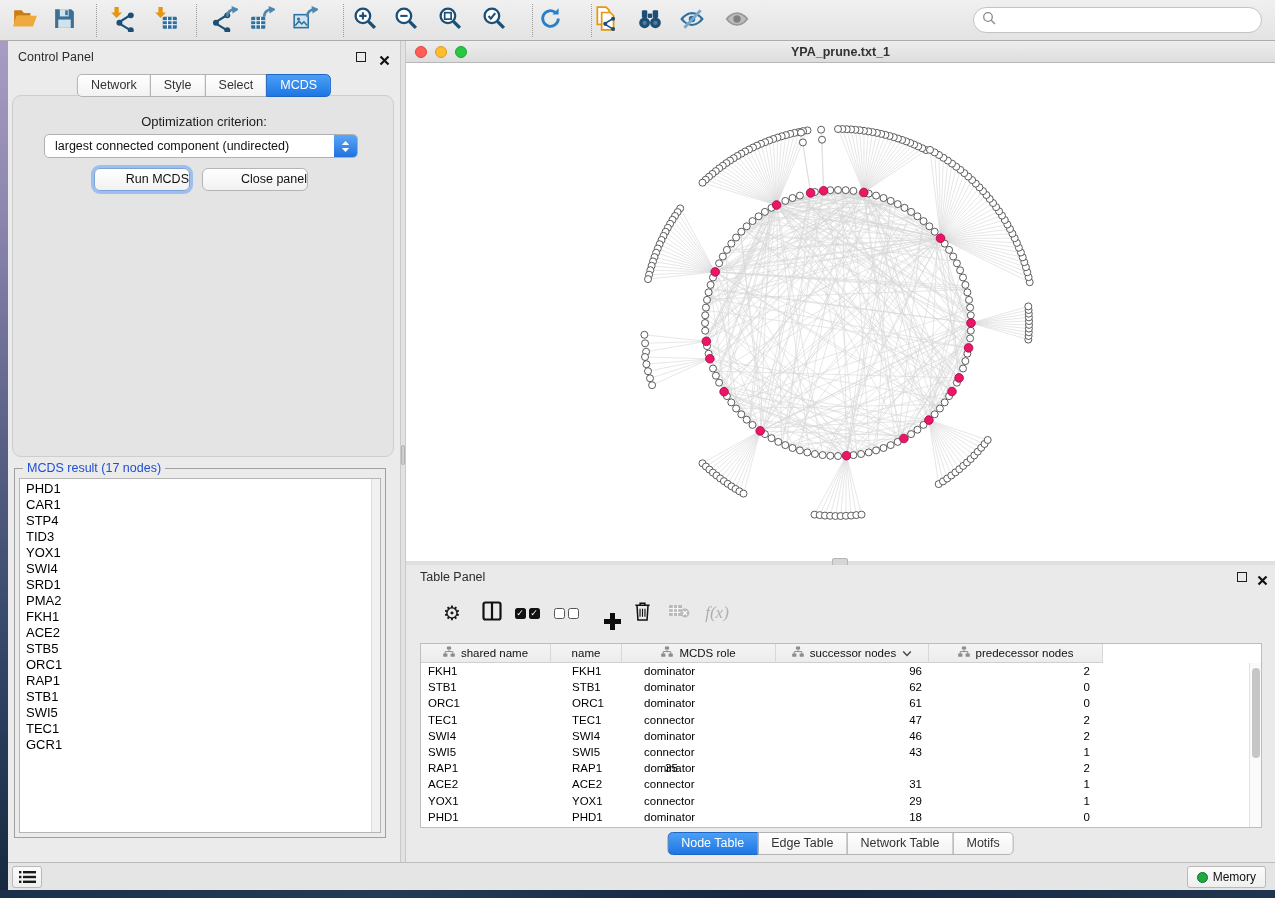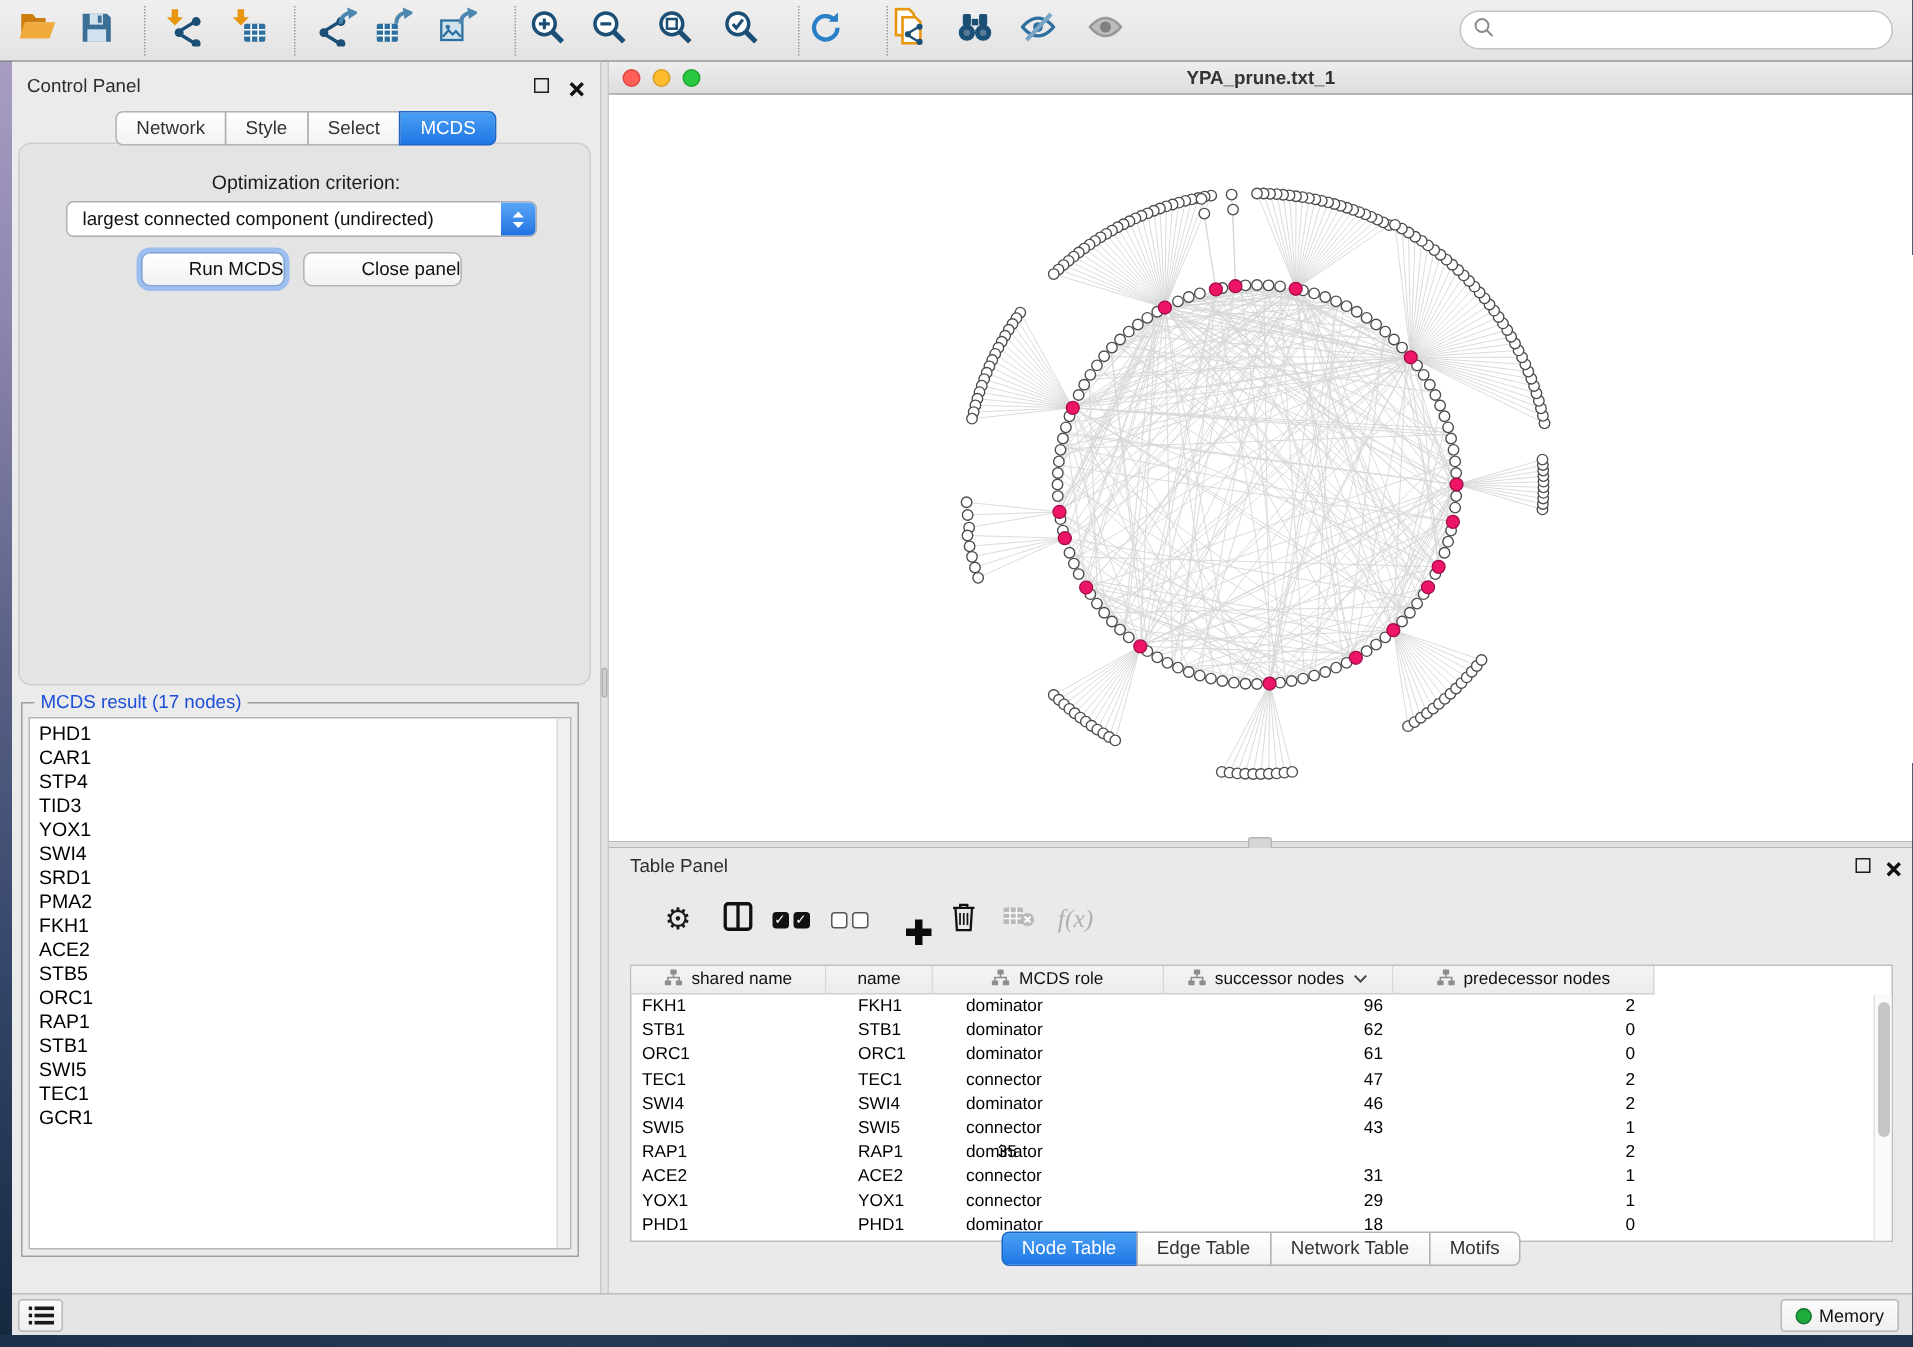--- a/index.html
+++ b/index.html
@@ -73,21 +73,21 @@
   .tp-tool { position:absolute; top:33px; width:30px; height:30px; display:flex; align-items:center; justify-content:center; }
   #table-box { position:absolute; left:14px; top:78px; width:842px; height:185px; background:#fff; border:1px solid #bdbdbd; }
   #thead { position:absolute; left:0; top:0; height:19px; display:flex; }
   .th { height:19px; background:linear-gradient(#f4f4f4,#ececec); border-right:1px solid #d8d8d8; border-bottom:1px solid #cfcfcf;
     display:flex; align-items:center; justify-content:center; gap:6px; font-size:11.5px; color:#111; }
   #tbody { position:absolute; left:0; top:19px; right:12px; bottom:0; }
   .tr { position:relative; height:16.2px; }
   .td { position:absolute; top:0; font-size:11.5px; color:#000; line-height:16px; white-space:nowrap; }
   #table-scroll { position:absolute; right:0; top:19px; bottom:0; width:12px; background:#fafafa; border-left:1px solid #e2e2e2; }
   #table-scroll .thumb { position:absolute; left:2px; top:5px; width:8px; height:90px; background:#c6c6c6; border-radius:4px; }
-  #tp-tabs { position:absolute; left:50%; transform:translateX(-50%); top:256px; display:flex;text-align:center; }
+  #tp-tabs { position:absolute; left:50%; transform:translateX(-50%); top:267px; display:flex;text-align:center; }
   #tp-tabs .tab { font-size:12.5px; }
 
   
   #status-bar { position:absolute; left:8px; top:862px; width:1267px; height:28px; background:#e5e5e5; border-top:1px solid #bcbcbc; }
   #list-btn { position:absolute; left:4px; top:3px; width:30px; height:22px; background:linear-gradient(#fbfbfb,#efefef);
     border:1px solid #b9b9b9; border-radius:3px; display:flex; align-items:center; justify-content:center; }
   #memory-btn { position:absolute; right:9px; top:3px; height:22px; padding:0 9px; background:linear-gradient(#fbfbfb,#efefef);
     border:1px solid #b9b9b9; border-radius:3px; display:flex; align-items:center; gap:5px; font-size:12px; color:#111; }
   #memory-dot { width:11px; height:11px; border-radius:50%; border:1px solid #127232; }
 

